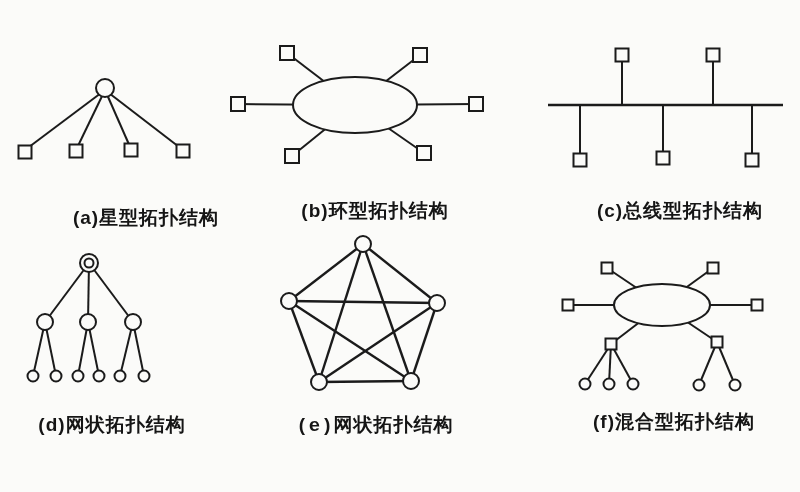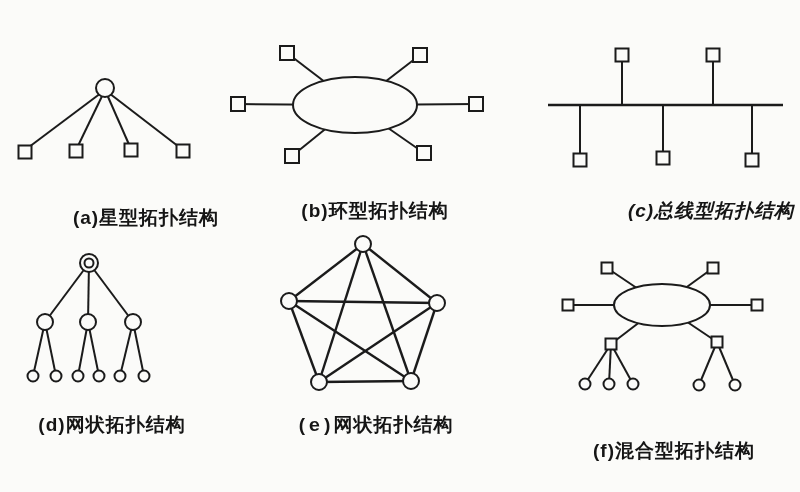--- a/index.html
+++ b/index.html
@@ -137,17 +137,17 @@
         <circle cx="585" cy="384" r="5.5" fill="#fbfbf9" stroke="#1b1b1b" stroke-width="2"></circle>
         <circle cx="609" cy="384" r="5.5" fill="#fbfbf9" stroke="#1b1b1b" stroke-width="2"></circle>
         <circle cx="633" cy="384" r="5.5" fill="#fbfbf9" stroke="#1b1b1b" stroke-width="2"></circle>
         <circle cx="699" cy="385" r="5.5" fill="#fbfbf9" stroke="#1b1b1b" stroke-width="2"></circle>
         <circle cx="735" cy="385" r="5.5" fill="#fbfbf9" stroke="#1b1b1b" stroke-width="2"></circle>
       </g>
     </svg>
 
   <div class="caption" style="left: 110px; top: 208px; margin-left: 36px;">(a)星型拓扑结构</div>
   <div class="caption" style="left: 368px; top: 201px; margin-left: 7px;">(b)环型拓扑结构</div>
-  <div class="caption" style="left: 711px; top: 201px; font-style: italic;">(c)总线型拓扑结构</div>
+  <div class="caption" style="left: 680px; top: 201px;">(c)总线型拓扑结构</div>
   <div class="caption" style="left: 112px; top: 415px;">(d)网状拓扑结构</div>
   <div class="caption" style="left: 375px; top: 417px; font-family: Liberation Mono, monospace;">(e)网状拓扑结构</div>
-  <div class="caption" style="left: 674px; top: 441px;">(f)混合型拓扑结构</div>
+  <div class="caption" style="left: 674px; top: 412px;">(f)混合型拓扑结构</div>
 </div>
 
 </body></html>

